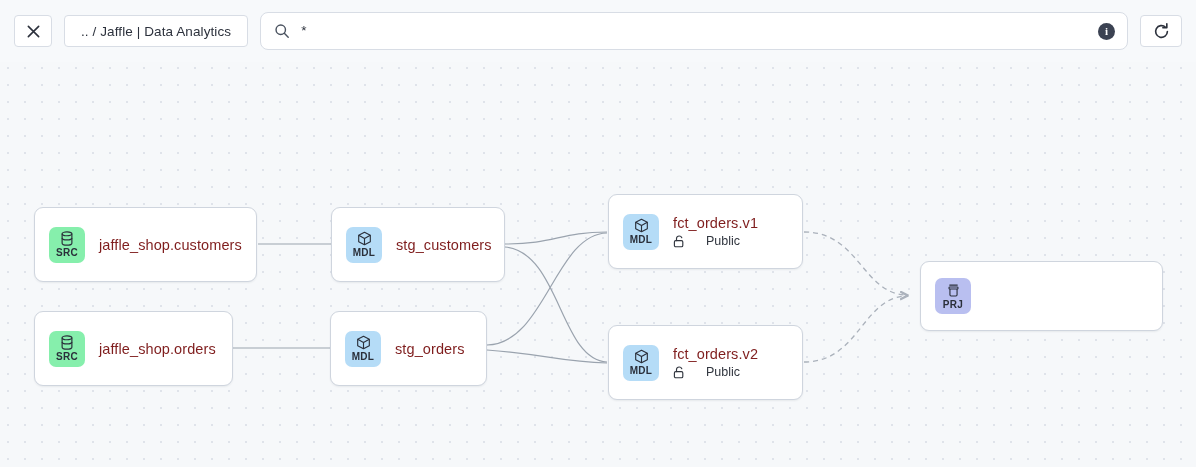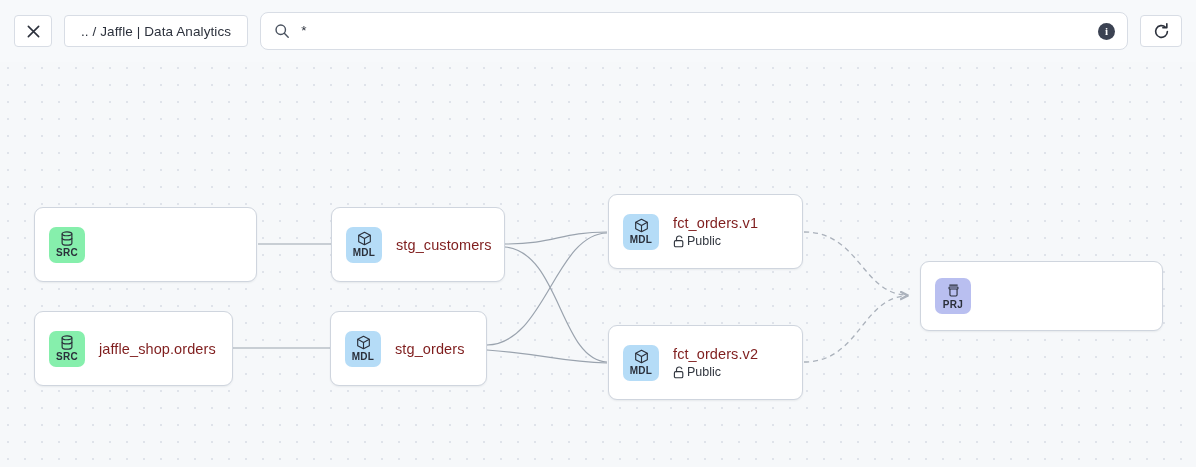--- a/index.html
+++ b/index.html
@@ -147,21 +147,21 @@
   .node-text { display: flex; flex-direction: column; justify-content: center; min-width: 0; }
   .node-title {
     font-size: 14.5px;
     color: #7f1d1d;
     white-space: nowrap;
     letter-spacing: .1px;
   }
   .node-sub {
     display: flex;
     align-items: center;
-    gap: 2px;
+    gap: 21px;
     font-size: 12.5px;
     color: #31363f;
     margin-top: 3px;
   }
   .node-over {
     font-size: 11.5px;
     color: #3a404b;
     white-space: nowrap;
     margin-bottom: 1px;
   }
@@ -237,20 +237,23 @@
     <div class="node-badge badge-src">
       <span class="glyph">
         <svg width="14" height="15" viewBox="0 0 14 16">
           <ellipse cx="7" cy="3" rx="5.2" ry="2.1" fill="none" stroke="#2a2f3a" stroke-width="1.25"></ellipse>
           <path d="M1.8,3 L1.8,13 C1.8,14.2 4.1,15.1 7,15.1 C9.9,15.1 12.2,14.2 12.2,13 L12.2,3" fill="none" stroke="#2a2f3a" stroke-width="1.25"></path>
           <path d="M1.8,7.4 C1.8,8.6 4.1,9.5 7,9.5 C9.9,9.5 12.2,8.6 12.2,7.4" fill="none" stroke="#2a2f3a" stroke-width="1.25"></path>
         </svg>
       </span>
       <span class="kind">SRC</span>
     </div>
+    <div class="node-text">
+      <span class="node-title">jaffle_shop.customers</span>
+    </div>
   </div>
 
   <div class="node" style="left:34px; top:249px; width:199px; height:75px;">
     <div class="node-badge badge-src">
       <span class="glyph">
         <svg width="14" height="15" viewBox="0 0 14 16">
           <ellipse cx="7" cy="3" rx="5.2" ry="2.1" fill="none" stroke="#2a2f3a" stroke-width="1.25"></ellipse>
           <path d="M1.8,3 L1.8,13 C1.8,14.2 4.1,15.1 7,15.1 C9.9,15.1 12.2,14.2 12.2,13 L12.2,3" fill="none" stroke="#2a2f3a" stroke-width="1.25"></path>
           <path d="M1.8,7.4 C1.8,8.6 4.1,9.5 7,9.5 C9.9,9.5 12.2,8.6 12.2,7.4" fill="none" stroke="#2a2f3a" stroke-width="1.25"></path>
         </svg>

